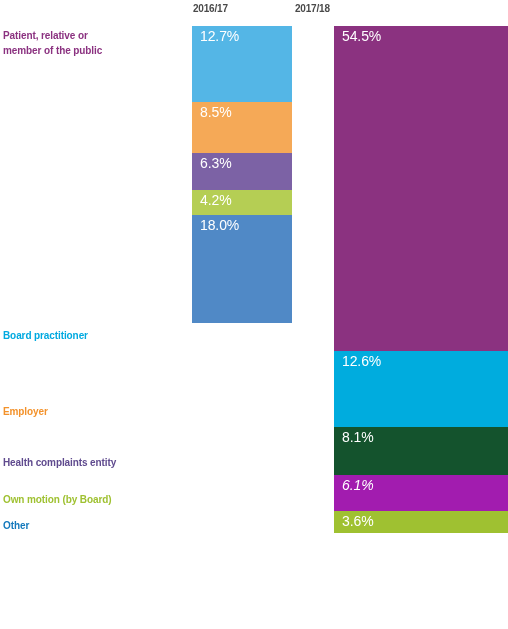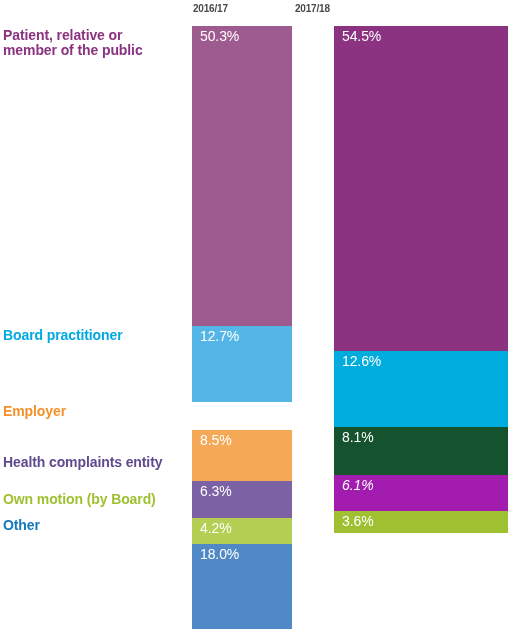--- a/index.html
+++ b/index.html
@@ -27,21 +27,21 @@
     white-space: nowrap;
   }
   #hdr-a { left: 193px; }
   #hdr-b { left: 295px; }
 
   
   .cat-label {
     position: absolute;
     left: 3px;
     width: 186px;
-    font-size: 14px;
+    font-size: 10px;
     font-weight: bold;
     line-height: 15px;
     letter-spacing: -0.1px;
     white-space: pre-line;
   }
 
   
   .bar {
     position: absolute;
     top: 26px;
@@ -77,27 +77,24 @@
 
 <div class="cat-label" id="lbl-patient" style="top: 28px; color: rgb(139, 50, 128);">Patient, relative or
 member of the public</div>
 <div class="cat-label" id="lbl-other-pract" style="top: 328.291px; color: rgb(0, 169, 224);">Board practitioner</div>
 <div class="cat-label" id="lbl-employer" style="top: 404.11px; color: rgb(243, 146, 43);">Employer</div>
 <div class="cat-label" id="lbl-hce" style="top: 454.855px; color: rgb(95, 74, 142);">Health complaints entity</div>
 <div class="cat-label" id="lbl-own-motion" style="top: 492.466px; color: rgb(159, 193, 49);">Own motion (by Board)</div>
 <div class="cat-label" id="lbl-other" style="top: 517.54px; color: rgb(20, 121, 188);">Other</div>
 
 <div id="bar-2016" class="bar">
-  <div class="seg" id="s16-0" style="flex: 0 0 50.3%; background: rgb(158, 91, 144);">
-    <span class="seg-value">50.3%</span>
-  </div>
   <div class="seg" id="s16-1" style="flex: 0 0 12.7%; background: rgb(84, 182, 230);">
     <span class="seg-value">12.7%</span>
   </div>
-  <div class="seg" id="s16-2" style="flex: 0 0 8.5%; background: rgb(245, 169, 87); margin-top: 28px;">
+  <div class="seg" id="s16-2" style="flex: 0 0 8.5%; background: rgb(245, 169, 87);">
     <span class="seg-value">8.5%</span>
   </div>
   <div class="seg" id="s16-3" style="flex: 0 0 6.3%; background: rgb(124, 98, 165);">
     <span class="seg-value">6.3%</span>
   </div>
   <div class="seg" id="s16-4" style="flex: 0 0 4.2%; background: rgb(181, 206, 84);">
     <span class="seg-value">4.2%</span>
   </div>
   <div class="seg" id="s16-5" style="flex: 0 0 18%; background: rgb(80, 137, 198);">
     <span class="seg-value">18.0%</span>

